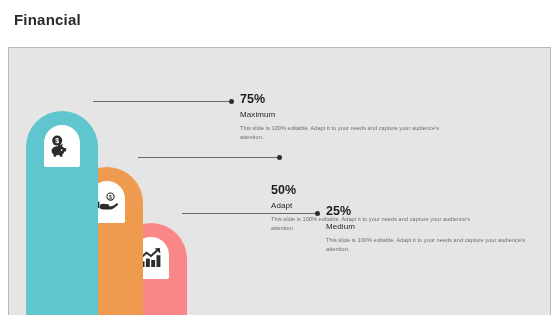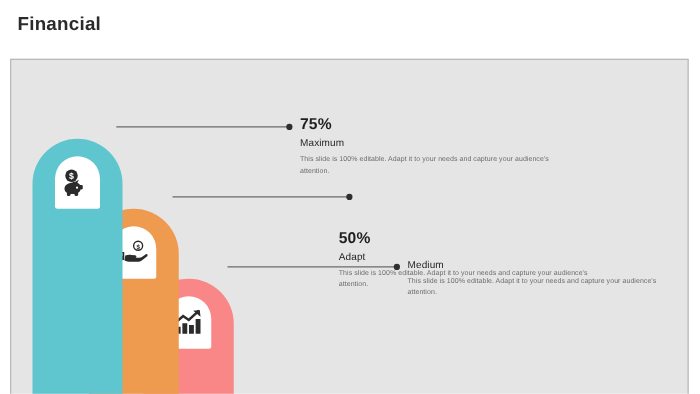--- a/index.html
+++ b/index.html
@@ -213,18 +213,19 @@
     <div class="desc">This slide is 100% editable. Adapt it to your needs and capture your audience's attention.</div>
   </div>
 
   <div class="text-block tb-2">
     <div class="pct">50%</div>
     <div class="label">Adapt</div>
     <div class="desc">This slide is 100% editable. Adapt it to your needs and capture your audience's attention.</div>
   </div>
 
   <div class="text-block tb-3">
+    <div class="pct">25%</div>
     <div class="label">Medium</div>
     <div class="desc">This slide is 100% editable. Adapt it to your needs and capture your audience's attention.</div>
   </div>
 
   <div class="corner-mark"></div>
 </div>
 
 </body></html>

